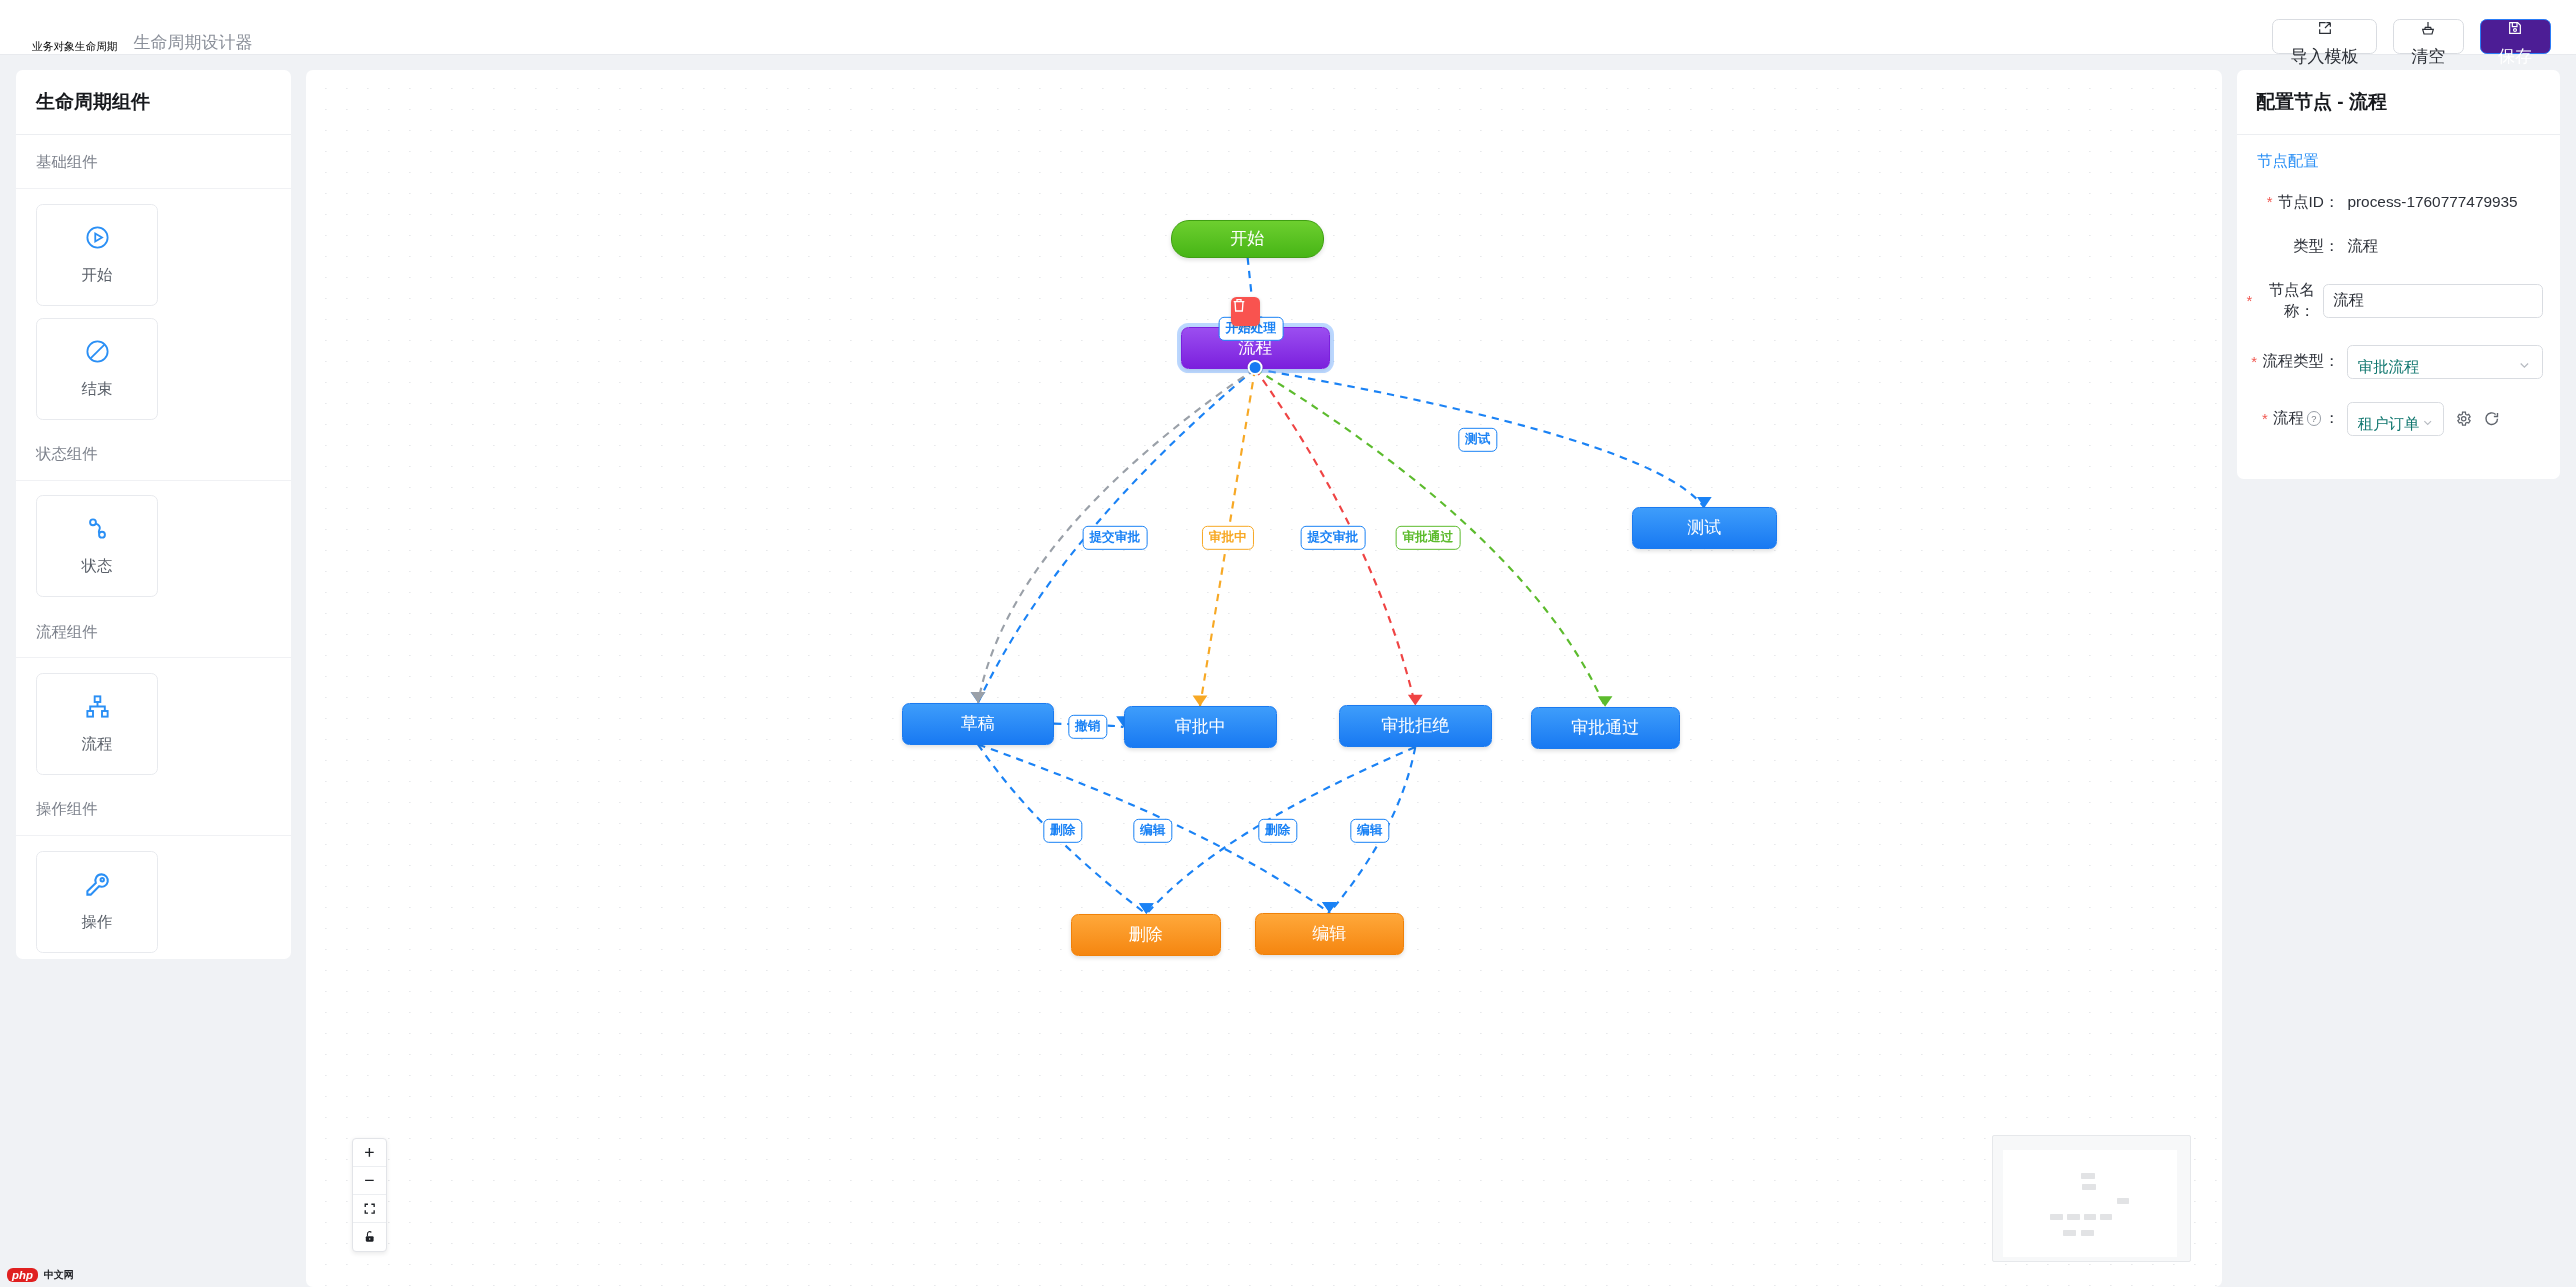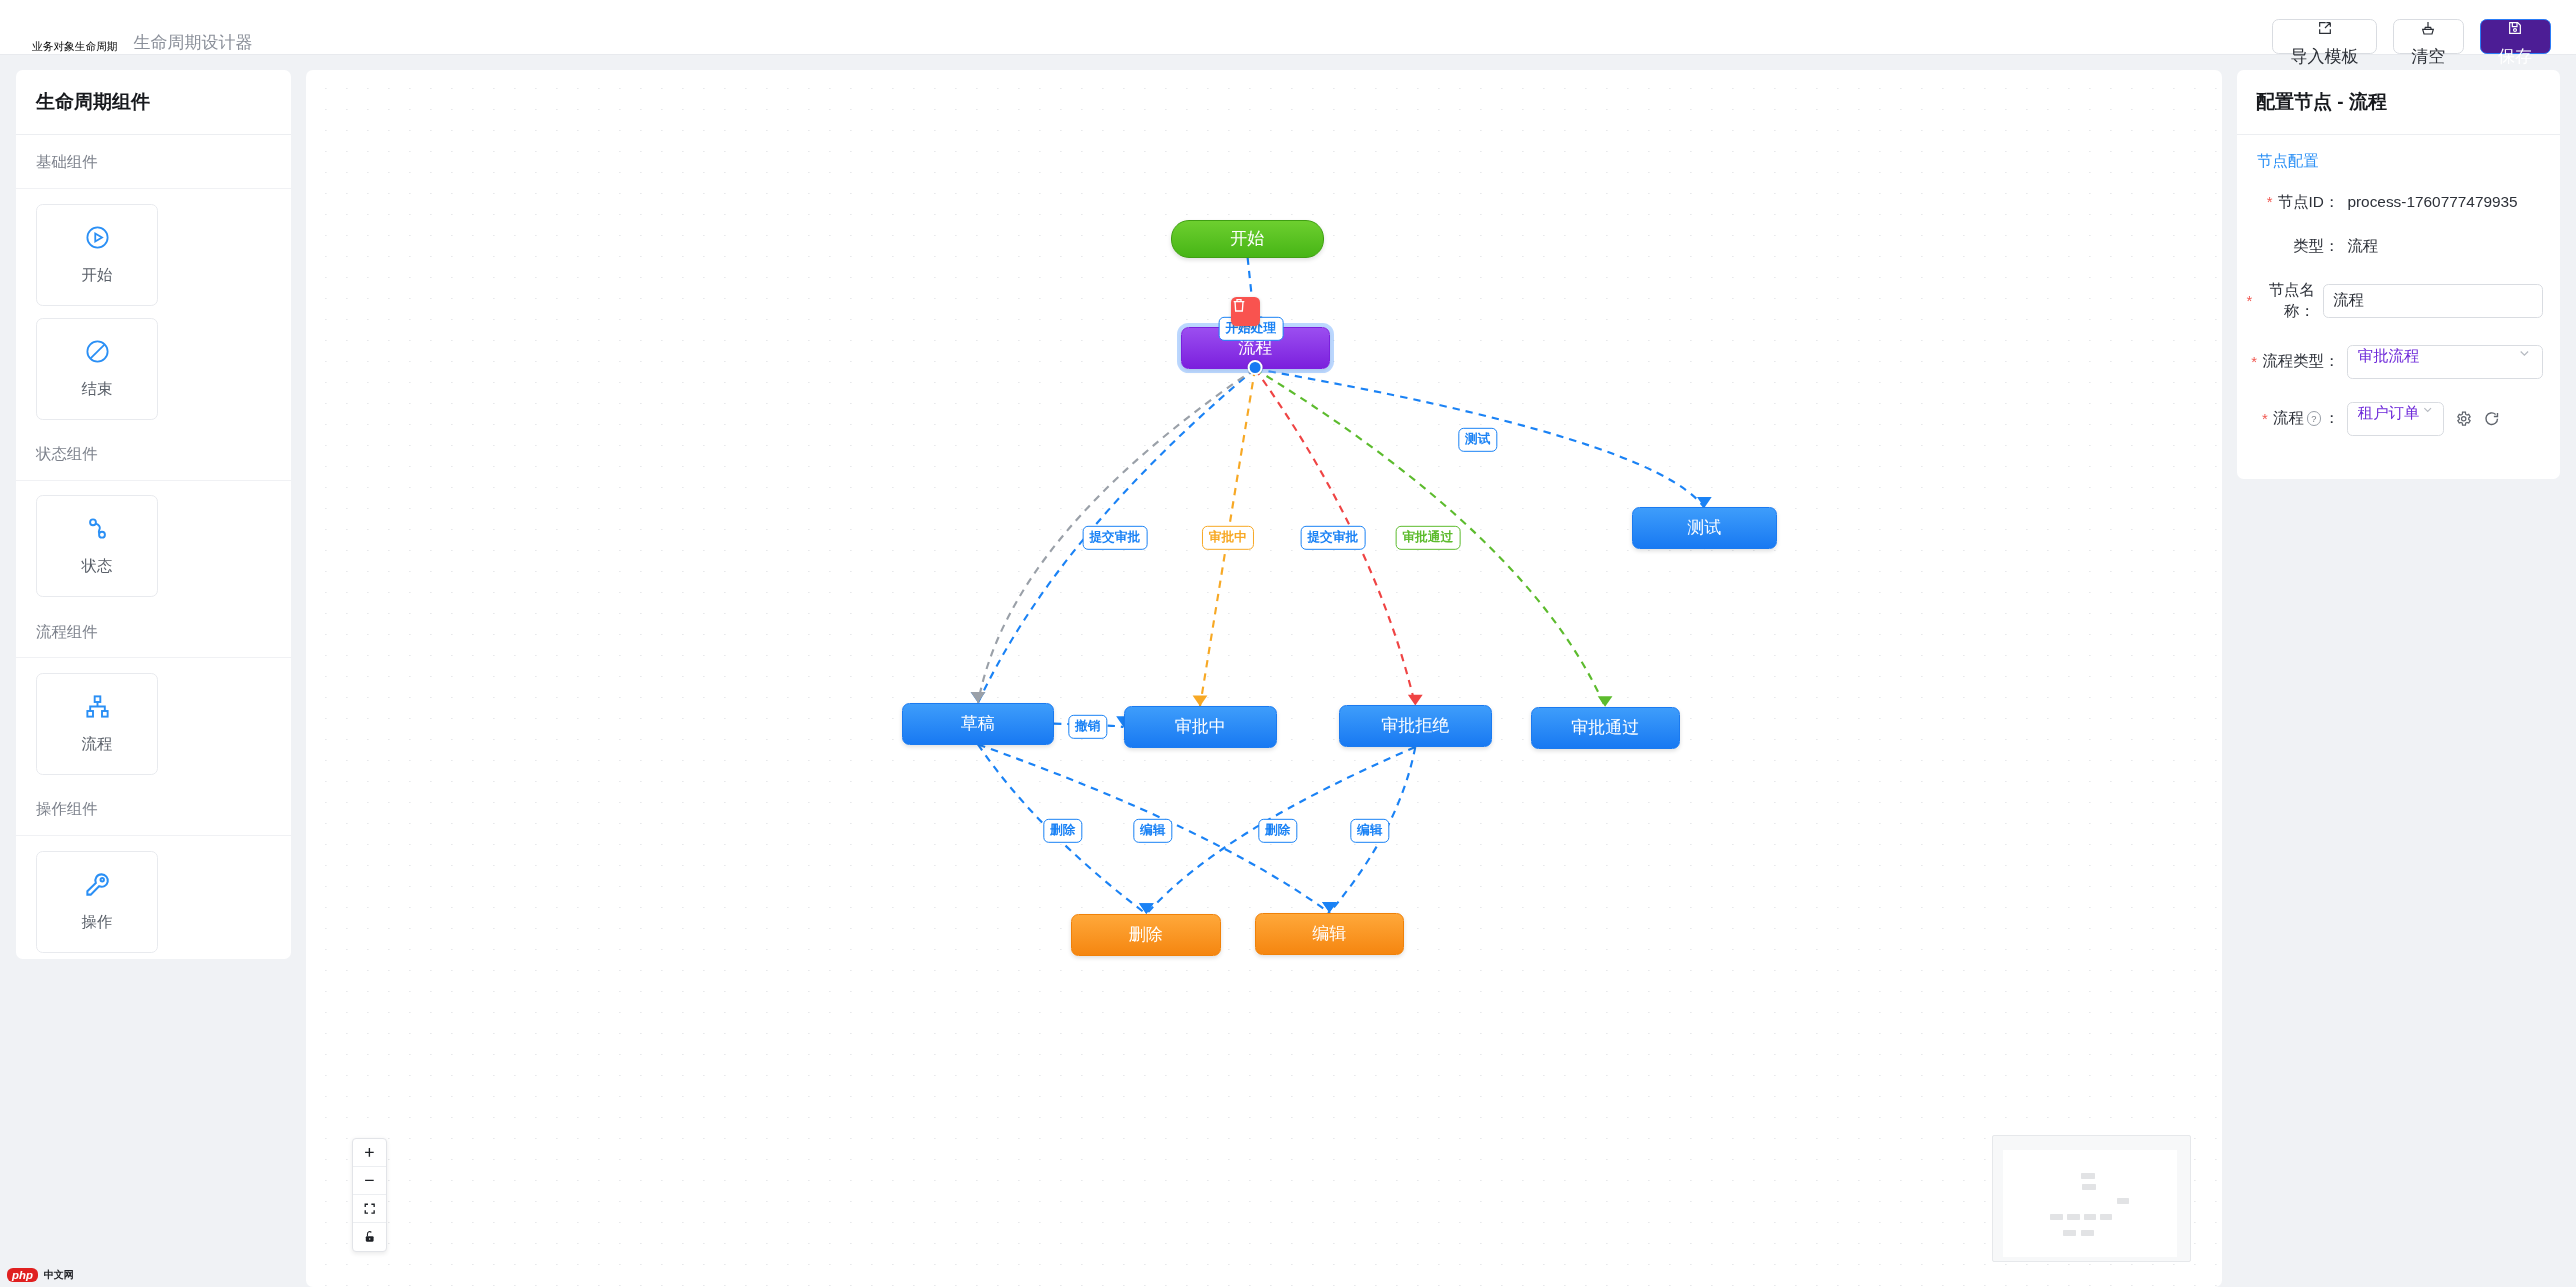--- a/index.html
+++ b/index.html
@@ -122,22 +122,22 @@
     display: flex; align-items: center; justify-content: flex-end; gap: 2.7px;
   }
   .req::before { content: "*"; color: #f1564f; font-size: 14.8px; margin-right: 2.7px; }
   .fval { font-size: 15.4px; color: #2c3038; }
   .fin {
     flex: 1; height: 34px; border: 0.7px solid #d9dce1; border-radius: 5.4px; background: #fff;
     font-size: 15.4px; color: #2c3038; padding: 0 9.4px; font-family: inherit; outline: none;
   }
   .fsel {
     flex: 1; height: 34px; border: 0.7px solid #d9dce1; border-radius: 5.4px; background: #fff;
-    font-size: 15.4px; color: #6d28d9; padding: 0 9.4px; display: flex; align-items: flex-start;
-    justify-content: space-between; cursor: pointer;
+    font-size: 15.4px; color: #0f766e; padding: 0 9.4px; display: flex; align-items: flex-end;
+    justify-content: space-between; cursor: pointer; font-family: Liberation Mono, monospace;
   }
   .fsel.narrow { flex: 0 0 97px; }
   .chev { color: #b6bac1; }
   .icobtn { color: #5f646c; cursor: pointer; margin-left: 10.7px; display: flex; }
   .qmark {
     width: 14.8px; height: 14.8px; border: 1.1px solid #9aa0a8; border-radius: 50%;
     font-size: 9.4px; color: #7b8089; display: inline-flex; align-items: center;
     justify-content: center; vertical-align: super; cursor: help;
   }
 

